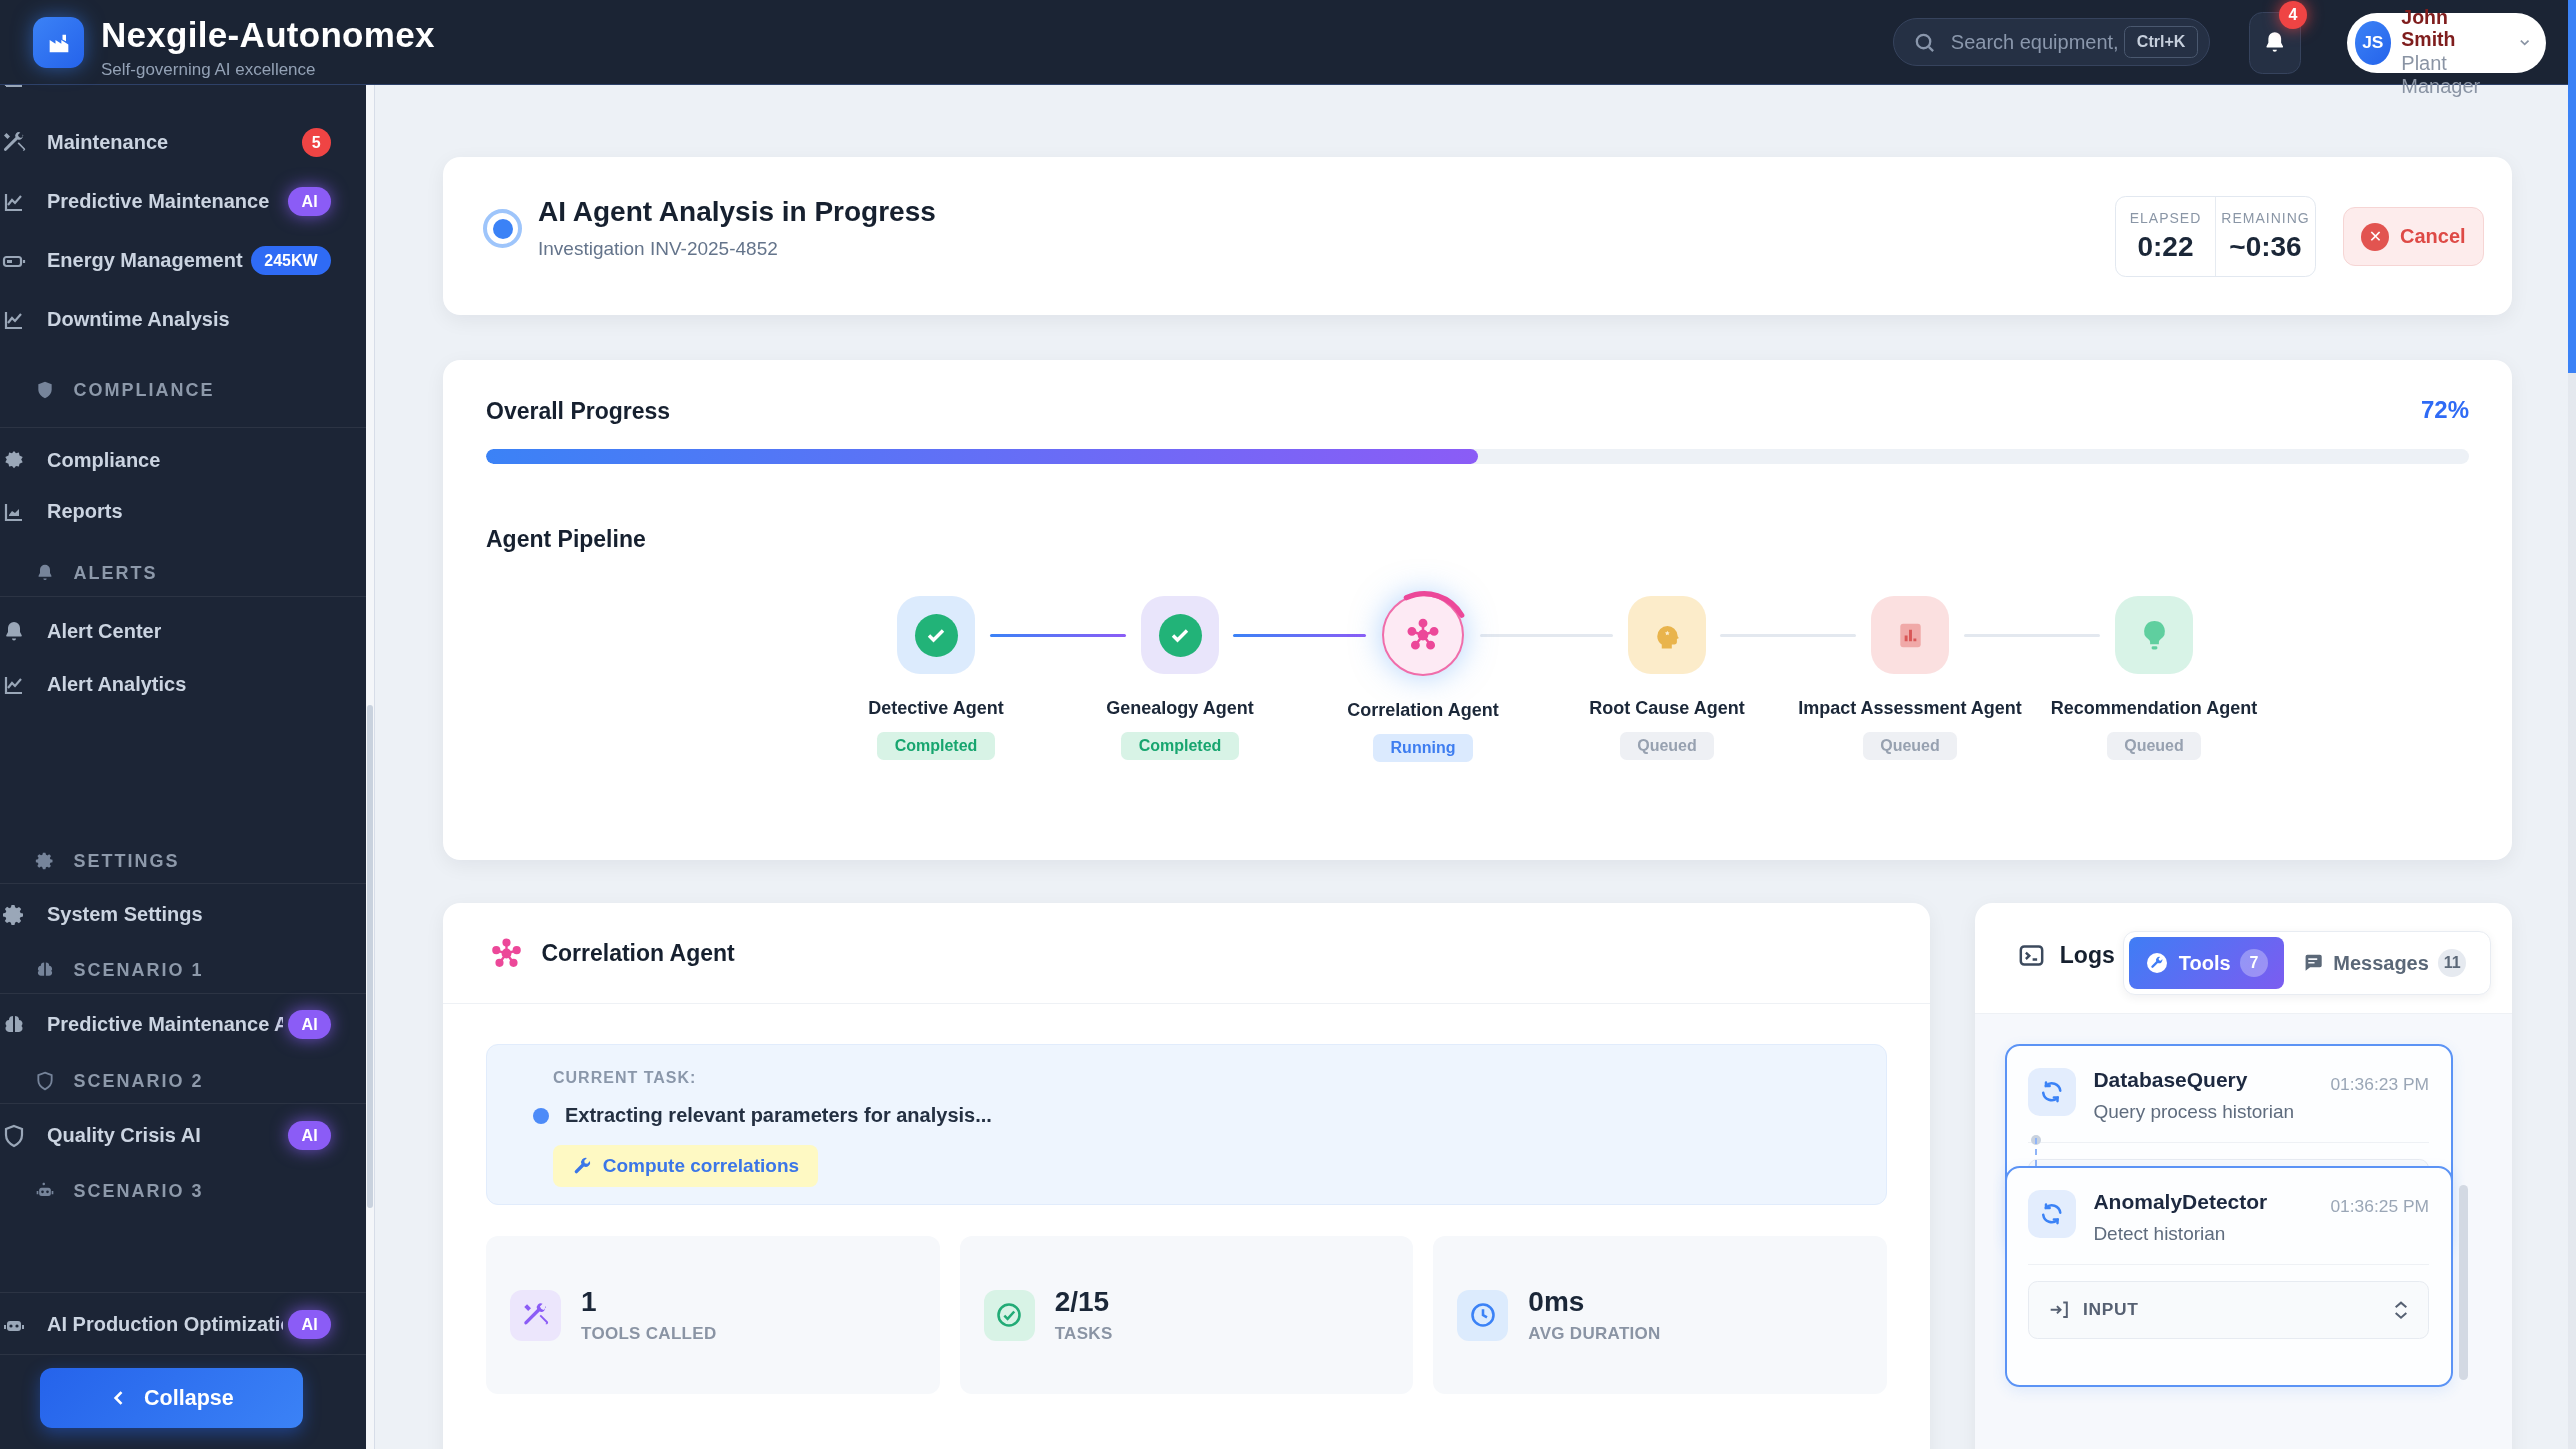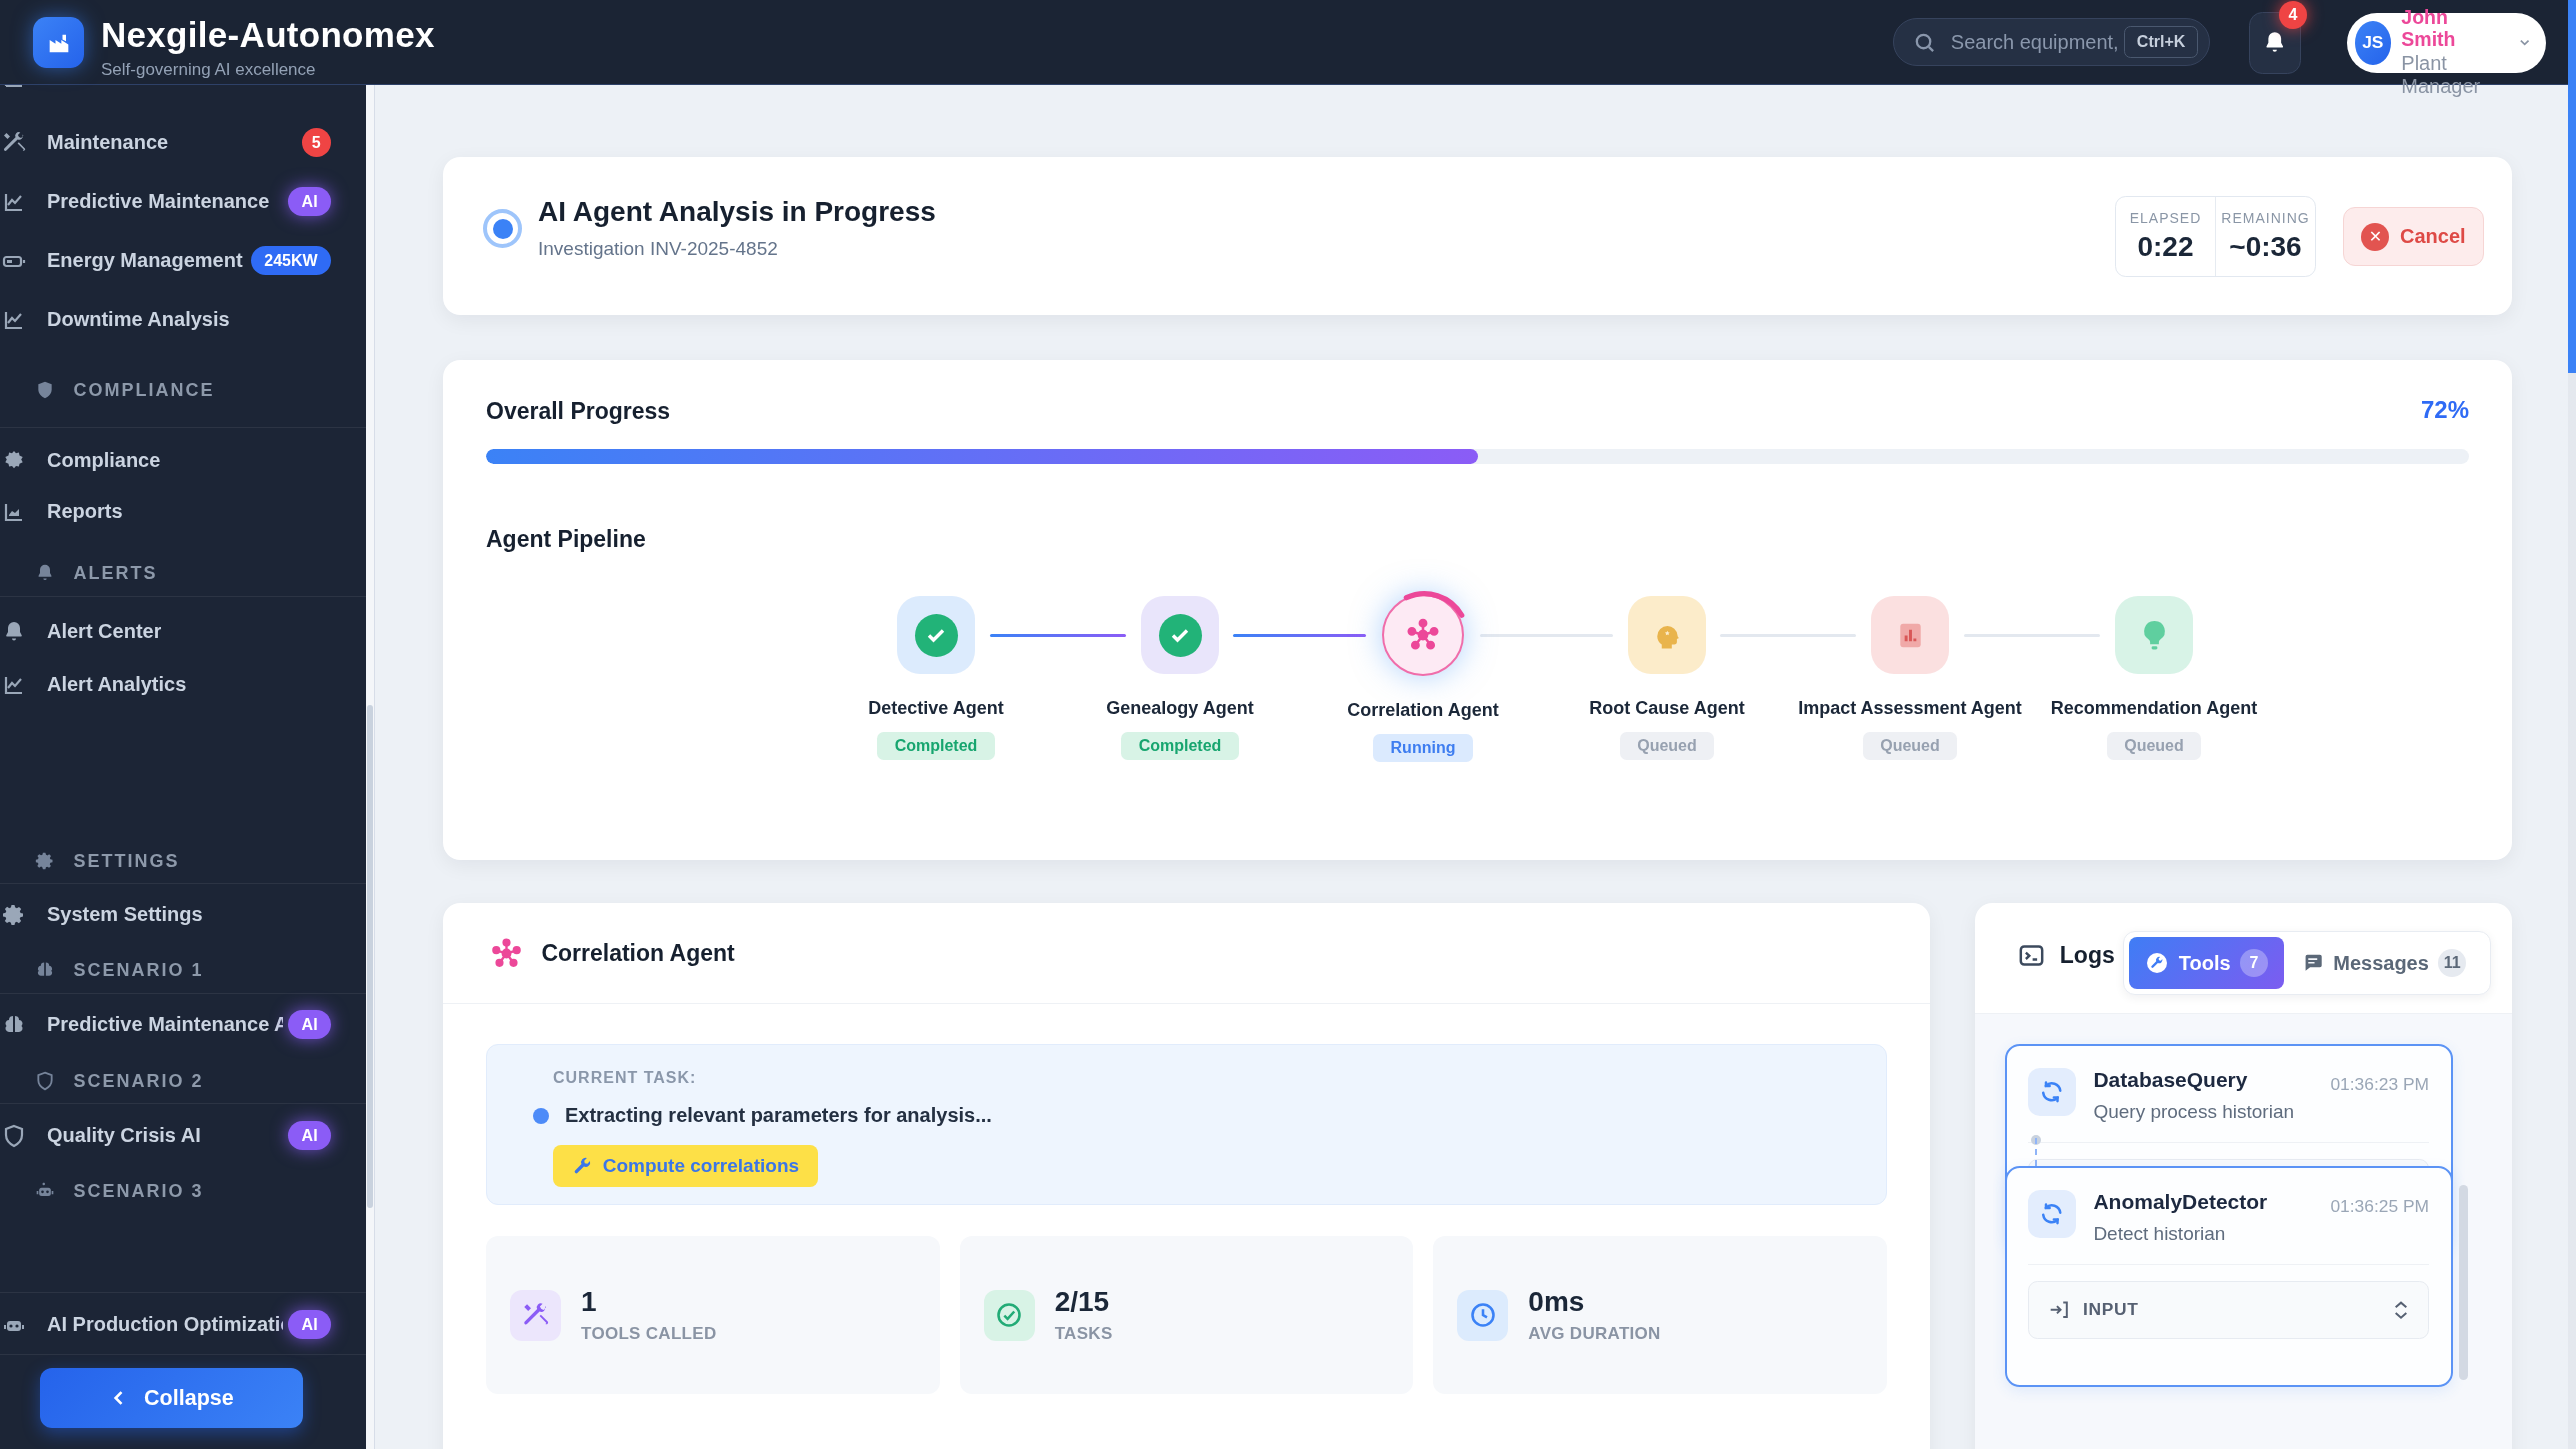--- a/index.html
+++ b/index.html
@@ -22,21 +22,21 @@
     font-size:16px; font-weight:bold; display:flex; align-items:center; }
   .bellbox { position:absolute; left:2249px; top:12px; width:52px; height:62px; border-radius:13.4px;
     background:#253044; border:1.3px solid #36435d; display:flex; align-items:center; justify-content:center; }
   .bellbadge { position:absolute; left:2279px; top:1.3px; width:28px; height:28px; border-radius:50%;
     background:#ef4444; color:#fff; font-size:16px; font-weight:bold; display:flex; align-items:center;
     justify-content:center; box-shadow:0 0 16px rgba(239,68,68,.8); z-index:2; }
   .userchip { position:absolute; left:2347px; top:12.7px; width:199px; height:60px; border-radius:30px;
     background:#ffffff; display:flex; align-items:center; padding:0 13.4px 0 8px; gap:10.7px; }
   .avatar { width:44px; height:44px; border-radius:50%; background:linear-gradient(135deg,#3b82f6,#2563eb);
     color:#fff; font-size:17.4px; font-weight:bold; display:flex; align-items:center; justify-content:center; }
-  .uname { font-size:19.5px; font-weight:bold; color:#ec4899; line-height:1.1;margin-top:20px; }
+  .uname { font-size:19.5px; font-weight:bold; color:#7f1d1d; line-height:1.1;margin-top:20px; }
   .urole { font-size:20px; color:#8a94a4; margin-top:2px; }
 
   
   .sidebar { position:absolute; left:0; top:85px; width:366px; height:1364px; background:#1c2536; overflow:hidden; z-index:20; }
   .side-sb-track { position:absolute; left:366px; top:85px; width:9.4px; height:1364px; background:#f4f6f9; border-right:1.3px solid #d7dde8; z-index:21;}
   .side-sb-thumb { position:absolute; left:1.3px; top:620px; width:6px; height:503px; border-radius:3.4px; background:#c9d2de; }
   .srow { position:absolute; left:0; width:100%; height:43px; display:flex; align-items:center; cursor:pointer; }
   .srow .ic { width:27px; display:flex; justify-content:center; color:#9aa7b8; flex:none; }
   .srow .lbl { font-size:20px; font-weight:600; color:#cbd4e1; margin-left:20px; white-space:nowrap; overflow:hidden; max-width:236px; }
   .srow .spacer { flex:1; }
@@ -105,21 +105,21 @@
   .cd-head { position:absolute; left:0; top:0; width:100%; height:101px; border-bottom:1.3px solid #eef1f5;
     display:flex; align-items:center; padding-left:46px; gap:17.4px; }
   .cd-title { font-size:23px; font-weight:800; color:#16202f; }
   .taskbox { position:absolute; left:43px; top:141px; width:1401px; height:161px; background:#eef5fe;
     border:1.3px solid #e1ecfc; border-radius:12px; padding:24px 27px 0 46px; }
   .tb-label { font-size:16px; font-weight:bold; letter-spacing:1px; color:#8a97aa; margin-left:20px;}
   .tb-row { display:flex; align-items:center; margin-top:17.4px; }
   .tb-dot { width:16px; height:16px; border-radius:50%; background:#4d8bf8; flex:none; }
   .tb-text { font-size:20px; font-weight:bold; color:#243042; margin-left:16px; }
   .chip { display:inline-flex; align-items:center; gap:10.7px; margin:17.4px 0 0 20px; height:42px; padding:0 19px;
-    background:#fde047; border-radius:8px; font-size:19px; font-weight:600; color:#3b76e8; cursor:pointer; }
+    background:#fef9c3; border-radius:8px; font-size:19px; font-weight:600; color:#3b76e8; cursor:pointer; }
   .stats { position:absolute; left:43px; top:333px; width:1401px; display:flex; gap:20px; }
   .stat { flex:1; height:158px; background:#f6f8fb; border-radius:12px; display:flex; align-items:center; padding:0 24px; gap:20px; }
   .stat-ic { width:51px; height:51px; border-radius:12px; display:flex; align-items:center; justify-content:center; flex:none; }
   .si-purple { background:#ece6fc; color:#8b5cf6; }
   .si-green  { background:#d8f3e6; color:#22ab76; }
   .si-blue   { background:#dcebfd; color:#3b82f6; }
   .stat-val { font-size:28px; font-weight:800; color:#1b2738; }
   .stat-lbl { font-size:17px; font-weight:bold; letter-spacing:0.3px; color:#8a94a4; margin-top:6.7px; }
 
   

